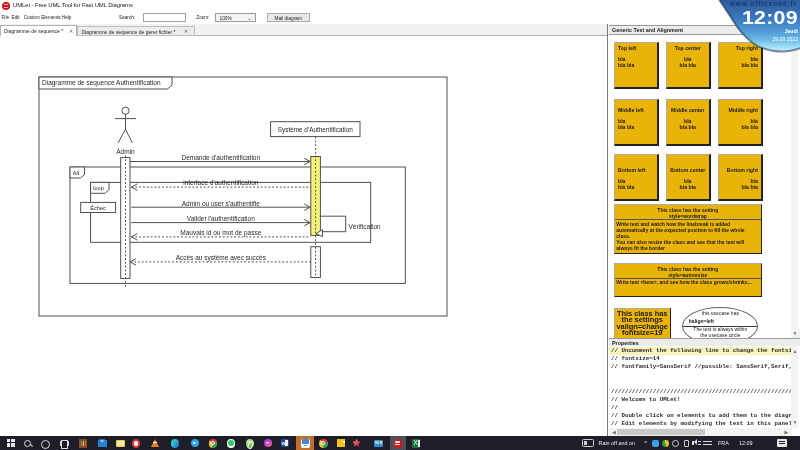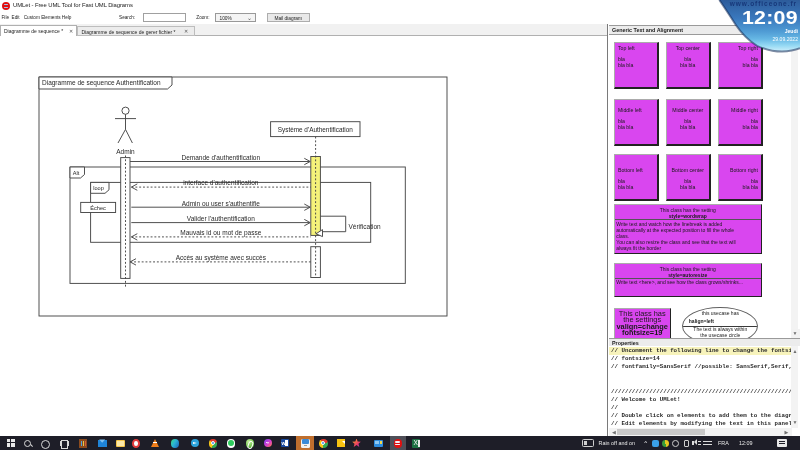--- a/index.html
+++ b/index.html
@@ -7,21 +7,21 @@
   .abs{position:absolute;}
   #titlebar{left:0;top:0;width:800px;height:12px;background:#fff;}
   #titletext{left:13px;top:2px;font-size:5.9px;color:#1a1a1a;letter-spacing:-0.08px;}
   #menubar{left:0;top:12px;width:800px;height:12px;background:#fff;font-size:6.6px;color:#1c1c1c;}
   #tabrow{left:0;top:24px;width:607px;height:11px;background:#f1f1f1;border-bottom:1px solid #b0b0b0;}
   .tab{top:0;height:11px;font-size:5px;color:#222;}
   #canvas{left:0;top:36px;width:606px;height:400px;background:#fff;}
   #divider{left:606.5px;top:24px;width:1.6px;height:412px;background:#7a7a7a;}
   #rightpanel{left:609px;top:12px;width:191px;height:424px;background:#fff;}
   .hdrbar{left:609px;width:191px;height:8.5px;background:#ececec;border-top:1px solid #9a9a9a;border-bottom:1px solid #9a9a9a;font-size:5.4px;font-weight:bold;color:#1a1a1a;}
-  .pbox{position:absolute;border-top:1px solid #ababab;border-left:1px solid #ababab;border-right:2px solid #222;border-bottom:2px solid #222;background:#d946ef;font-size:5.2px;color:#1a1a1a;line-height:5.65px;box-sizing:border-box;}
+  .pbox{position:absolute;border-top:1px solid #ababab;border-left:1px solid #ababab;border-right:2px solid #222;border-bottom:2px solid #222;background:#eab308;font-size:5.2px;color:#1a1a1a;line-height:5.65px;box-sizing:border-box;font-weight:bold;}
   .mono{font-family:"Liberation Mono",monospace;}
   #taskbar{left:0;top:436px;width:800px;height:14px;background:#1e1e28;}
   .ticon{position:absolute;top:439px;width:8px;height:8px;}
   .traytxt{color:#e8e8e8;font-size:5.8px;}
 </style>
 </head>
 <body>
 
 <div class="abs" id="titlebar"></div>
 <div class="abs" style="left:2px;top:2px;width:8px;height:8px;border-radius:50%;background:#e01010;"></div>

